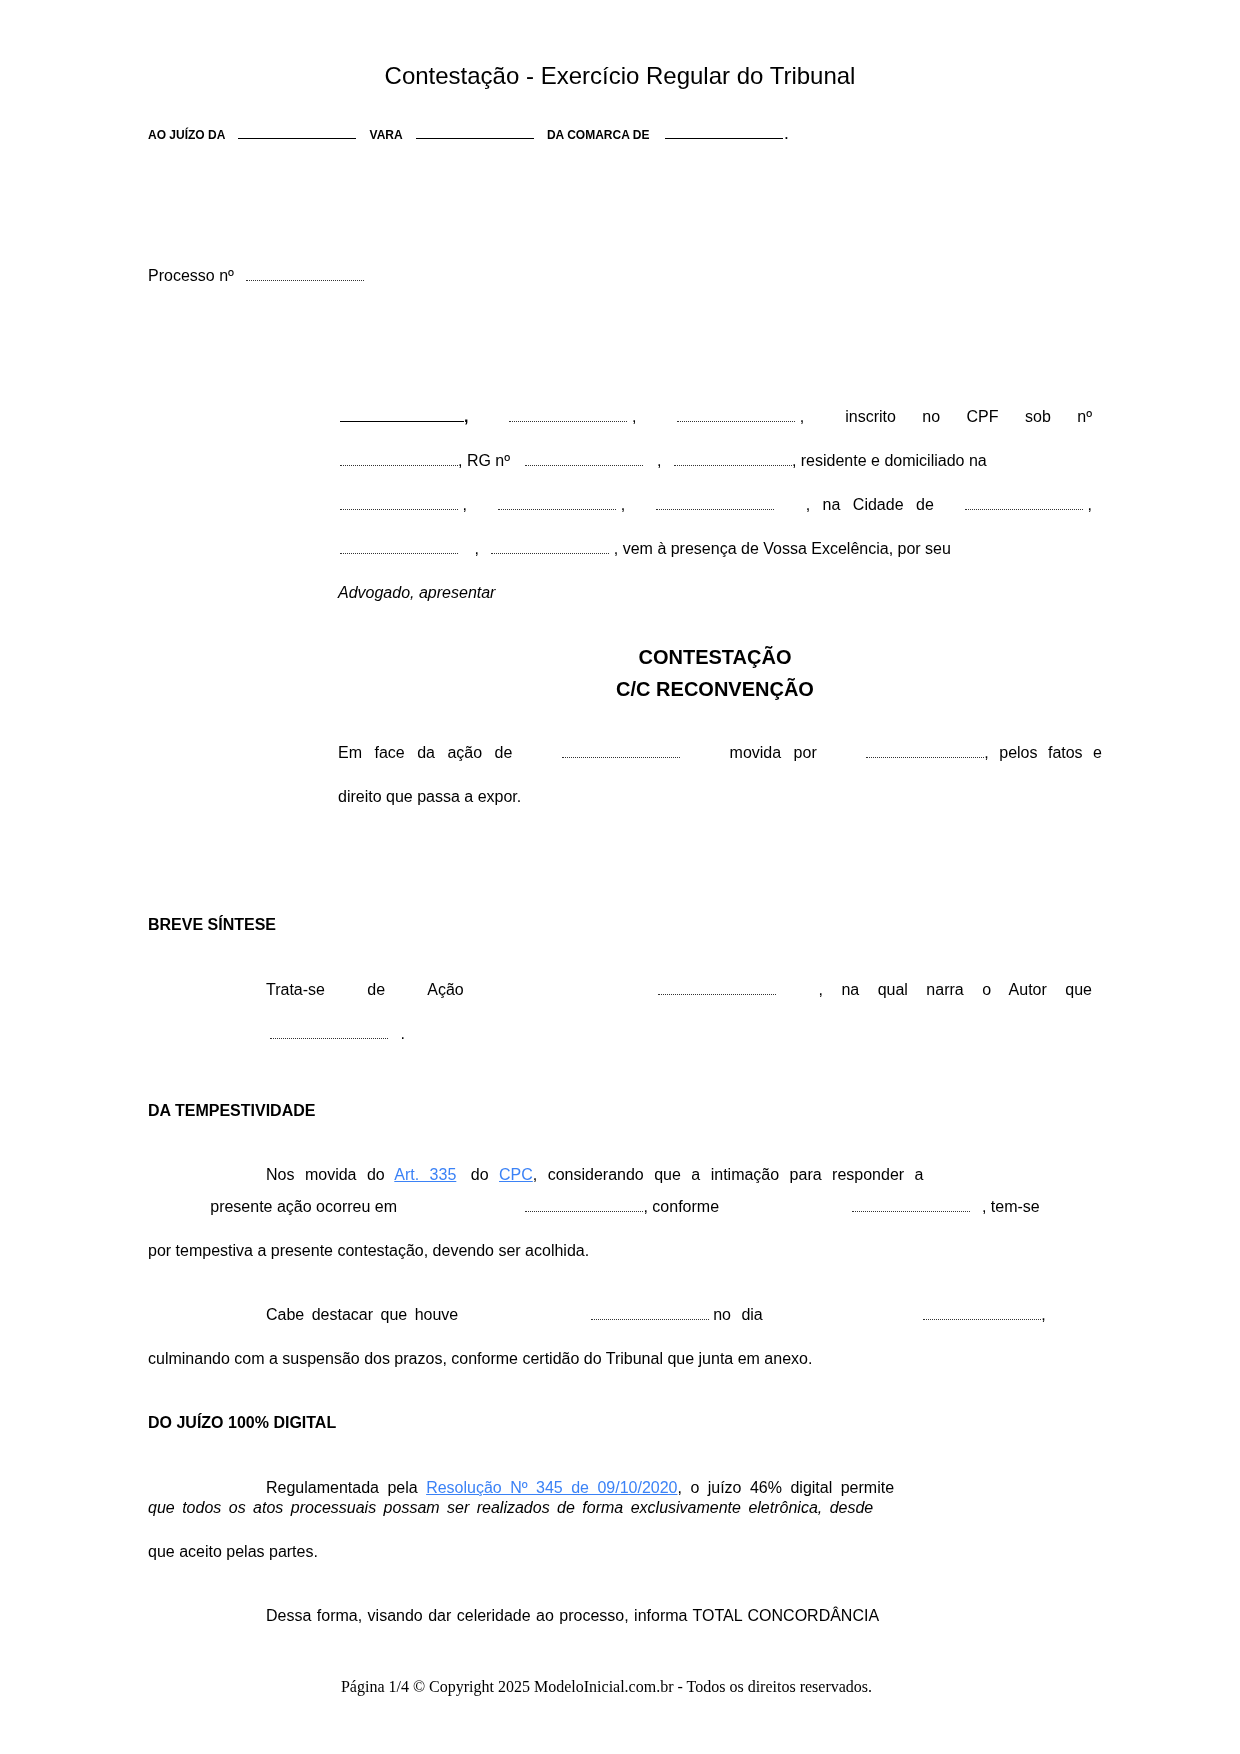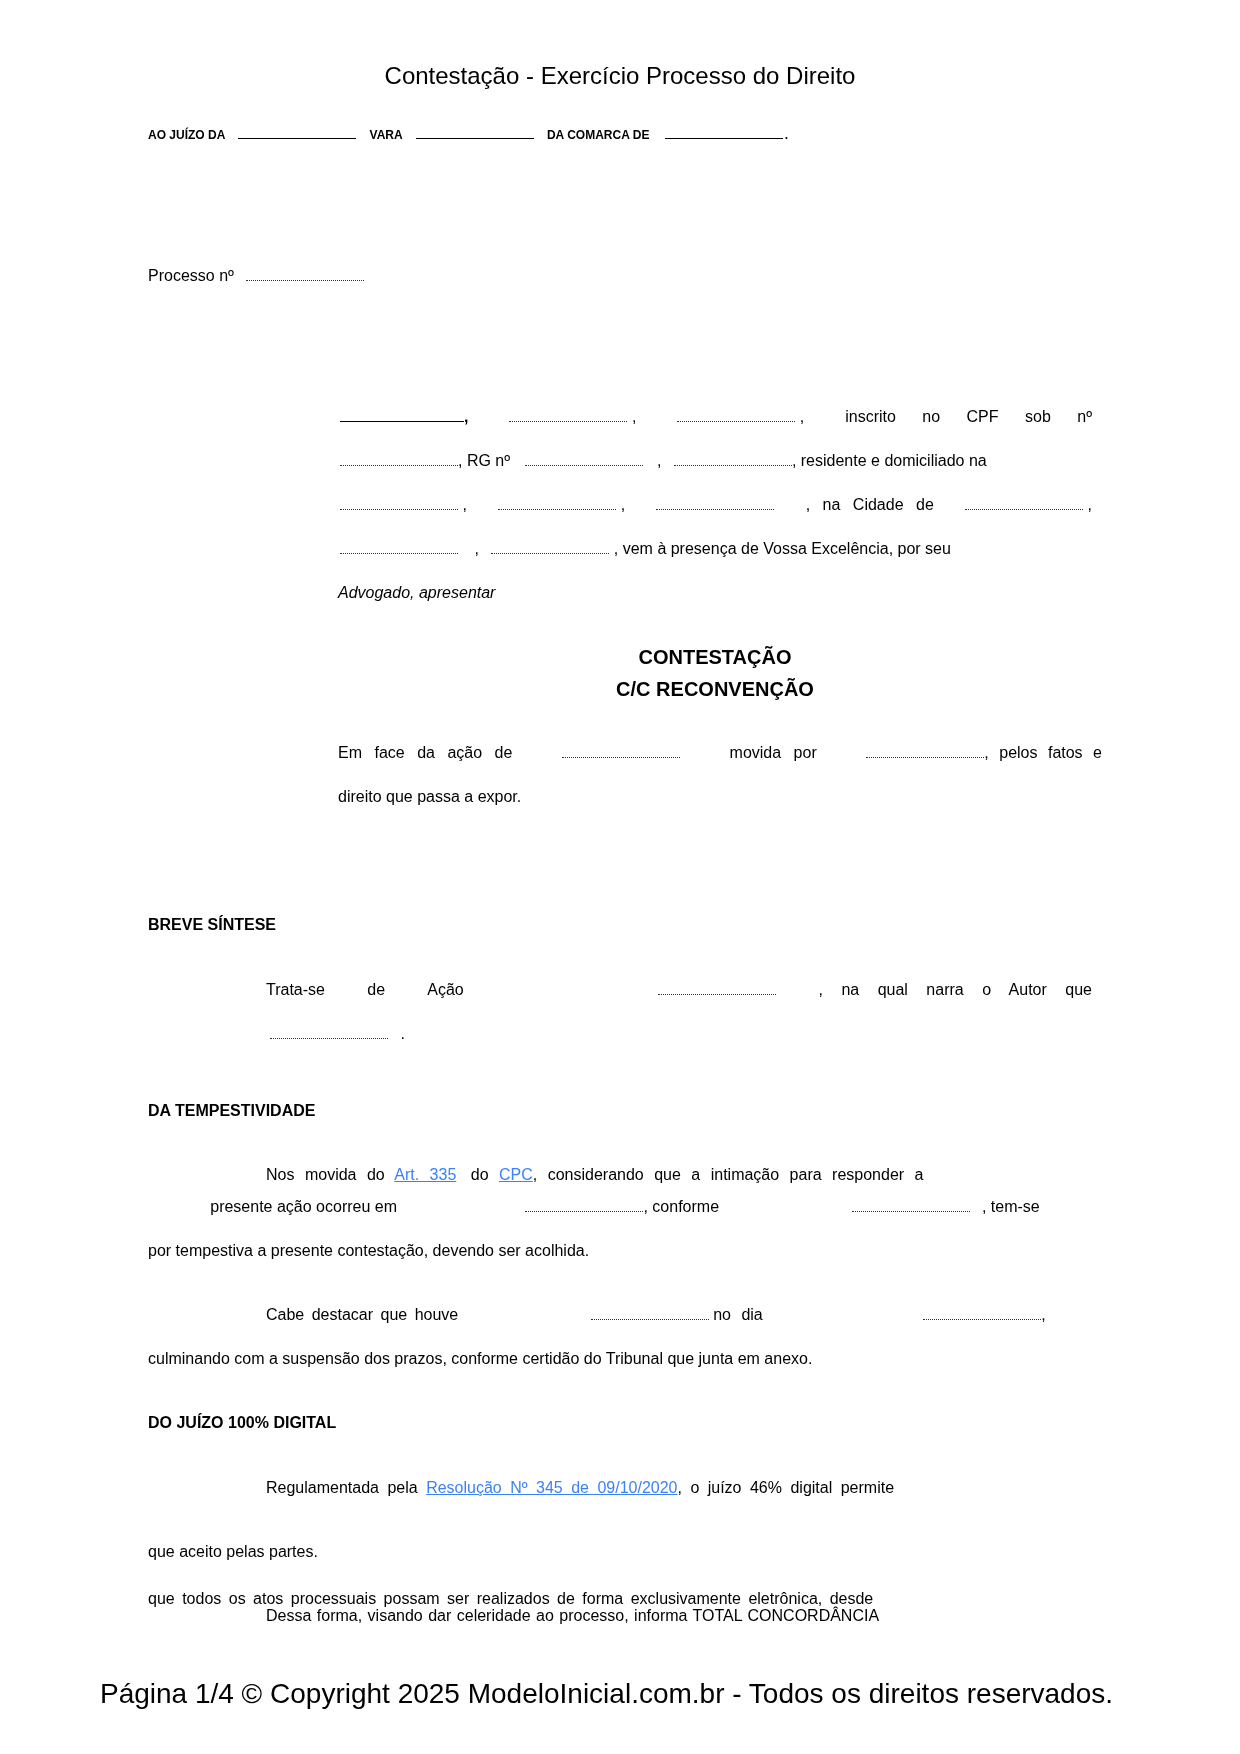--- a/index.html
+++ b/index.html
@@ -8,26 +8,26 @@
   .abs { position: absolute; white-space: nowrap; }
   .title { left: 0; width: 1240px; text-align: center; top: 62px; font-size: 24px; }
   .bold { font-weight: bold; }
   .t20 { font-size: 20px; line-height: 24px; }
   .blank { display: inline-block; border-bottom: 1px dotted #333; height: 16px; vertical-align: baseline; }
   .blank.solid { border-bottom: 1.5px solid #000; }
   .line { position: absolute; font-size: 16px; line-height: 24px; white-space: nowrap; }
   .just { display: flex; justify-content: space-between; align-items: baseline; }
   a.link { color: #3b82f6; text-decoration: underline; }
   .center { left: 0; width: 1240px; text-align: center; }
-  .footer { left: 0; width: 1213px; text-align: center; top: 1678px; font-size: 28px; }
+  .footer { left: 0; width: 1213px; text-align: center; top: 1678px; font-size: 16px; font-family: Liberation Serif, serif; }
 </style>
 </head>
 <body>
 
-<div class="abs title">Contestação - Exercício Processo do Direito</div>
+<div class="abs title">Contestação - Exercício Regular do Tribunal</div>
 
 <div class="abs bold" style="left:148px; top:122px; font-size:12px;">
   <span>AO JUÍZO DA</span>
   <span class="blank solid" style="width:118px; margin:0 10px;"></span>
   <span>VARA</span>
   <span class="blank solid" style="width:118px; margin:0 10px;"></span>
   <span>DA COMARCA DE</span>
   <span class="blank solid" style="width:118px; margin:0 2px 0 12px;"></span><span>.</span>
 </div>
 
@@ -109,17 +109,17 @@
   <span style="word-spacing:6px;">no dia</span>
   <span class="blank" style="width:118px; margin-left:156px;"></span><span>,</span>
 </div>
 <div class="line" style="left:148px; top:1347px;">culminando com a suspensão dos prazos, conforme certidão do Tribunal que junta em anexo.</div>
 
 <div class="line bold" style="left:148px; top:1411px;">DO JUÍZO 100% DIGITAL</div>
 <div class="line" style="left:266px; width:836px; top:1476px; word-spacing:4px;">
   <span>Regulamentada pela</span>
   <a class="link">Resolução Nº 345 de 09/10/2020</a><span>, o juízo 46% digital permite</span>
 </div>
-<div class="line" style="left:148px; top:1587px; word-spacing:3px;">que todos os atos processuais possam ser realizados de forma exclusivamente eletrônica, desde</div>
+<div class="line" style="left:148px; top:1496px; word-spacing:3px;font-style:italic;">que todos os atos processuais possam ser realizados de forma exclusivamente eletrônica, desde</div>
 <div class="line" style="left:148px; top:1540px;">que aceito pelas partes.</div>
 <div class="line" style="left:266px; top:1604px; word-spacing:1px;">Dessa forma, visando dar celeridade ao processo, informa TOTAL CONCORDÂNCIA</div>
 
 <div class="abs footer">Página 1/4 © Copyright 2025 ModeloInicial.com.br - Todos os direitos reservados.</div>
 
 </body></html>

